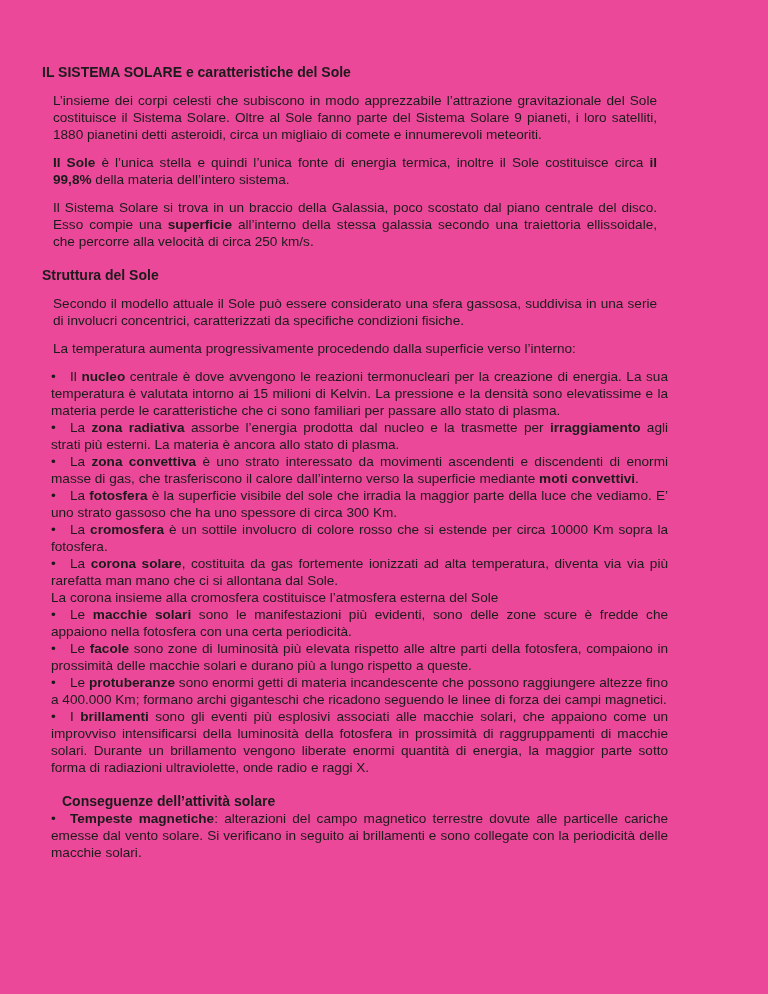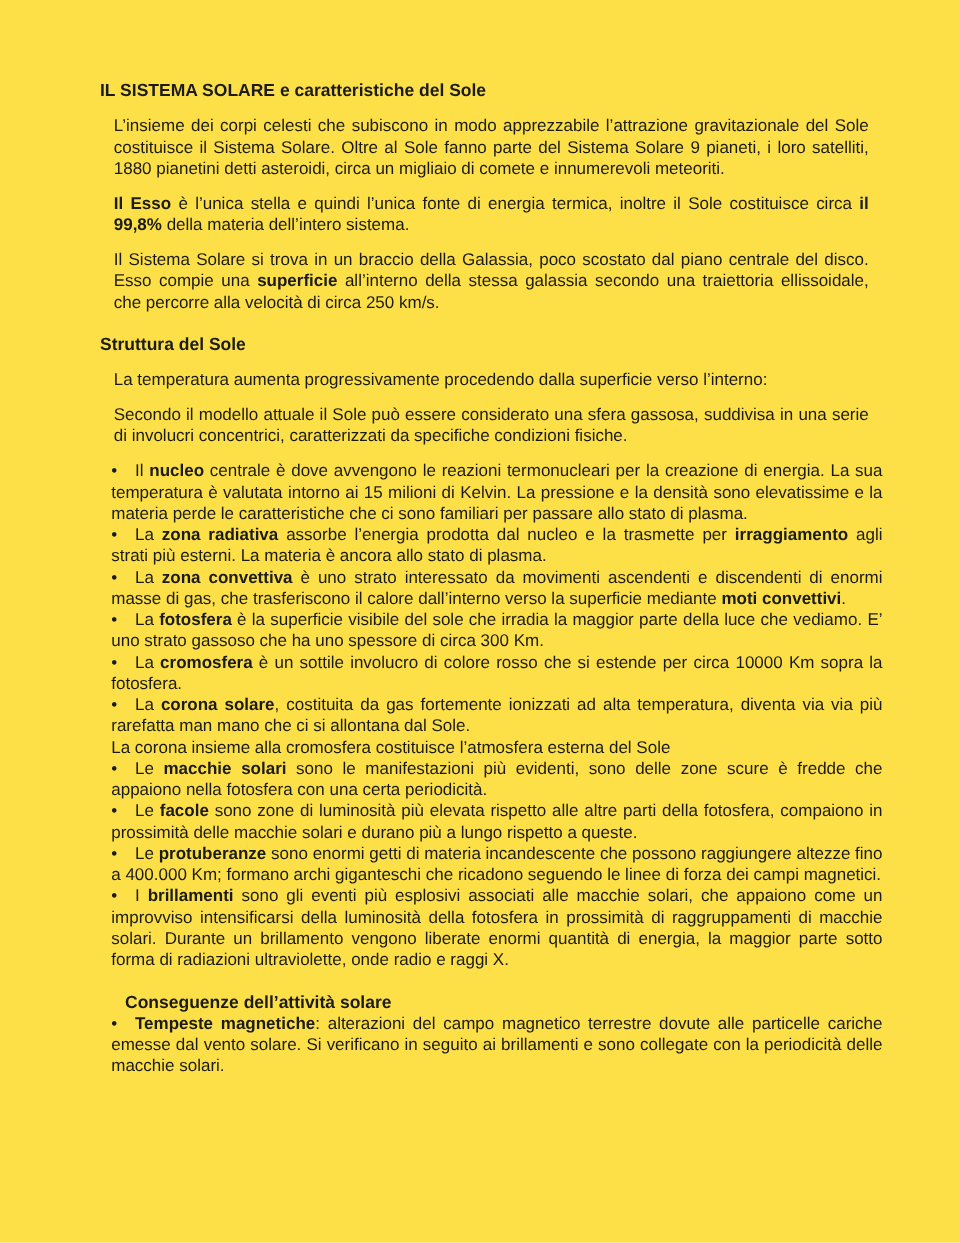--- a/index.html
+++ b/index.html
@@ -4,22 +4,22 @@
 <style>
   html, body { margin: 0; padding: 0; }
   body {
     width: 768px; height: 994px;
     background: #ffffff;
     font-family: "Liberation Sans", "DejaVu Sans", sans-serif;
   }
   .page {
     box-sizing: border-box;
     width: 768px; height: 994px;
-    padding: 64px 70px 0 80px;
-    background: #fde047;
+    padding: 64px 70px 0 42px;
+    background: #ec4899;
     color: #1b1b1b;
     font-size: 13.6px;
     line-height: 17px;
     overflow: hidden;
   }
   .doc { width: 626px; }
   .heading {
     font-weight: bold;
     font-size: 14px;
     line-height: 17px;
@@ -46,25 +46,25 @@
   .indent { margin-left: 20px; }
   .b { font-weight: bold; }
 </style>
 </head>
 <body>
 
 <div class="page">
   <div class="doc">
       <div class="heading"><span class="b">IL SISTEMA SOLARE e caratteristiche del Sole</span></div>
       <p class="para"><span>L’insieme dei corpi celesti che subiscono in modo apprezzabile l’attrazione gravitazionale del Sole costituisce il Sistema Solare. Oltre al Sole fanno parte del Sistema Solare 9 pianeti, i loro satelliti, 1880 pianetini detti asteroidi, circa un migliaio di comete e innumerevoli meteoriti.</span></p>
-      <p class="para"><span class="b">Il Esso</span><span> è l’unica stella e quindi l’unica fonte di energia termica, inoltre il Sole costituisce circa </span><span class="b">il 99,8%</span><span> della materia dell’intero sistema.</span></p>
+      <p class="para"><span class="b">Il Sole</span><span> è l’unica stella e quindi l’unica fonte di energia termica, inoltre il Sole costituisce circa </span><span class="b">il 99,8%</span><span> della materia dell’intero sistema.</span></p>
       <p class="para"><span>Il Sistema Solare si trova in un braccio della Galassia, poco scostato dal piano centrale del disco. Esso compie una </span><span class="b">superficie</span><span> all’interno della stessa galassia secondo una traiettoria ellissoidale, che percorre alla velocità di circa 250 km/s.</span></p>
       <div class="heading spaced"><span class="b">Struttura del Sole</span></div>
+      <p class="para"><span>Secondo il modello attuale il Sole può essere considerato una sfera gassosa, suddivisa in una serie di involucri concentrici, caratterizzati da specifiche condizioni fisiche.</span></p>
       <p class="para"><span>La temperatura aumenta progressivamente procedendo dalla superficie verso l’interno:</span></p>
-      <p class="para"><span>Secondo il modello attuale il Sole può essere considerato una sfera gassosa, suddivisa in una serie di involucri concentrici, caratterizzati da specifiche condizioni fisiche.</span></p>
       <ul class="blist">
         <li><span class="marker">•</span><span>Il </span><span class="b">nucleo</span><span> centrale è dove avvengono le reazioni termonucleari per la creazione di energia. La sua temperatura è valutata intorno ai 15 milioni di Kelvin. La pressione e la densità sono elevatissime e la materia perde le caratteristiche che ci sono familiari per passare allo stato di plasma.</span></li>
         <li><span class="marker">•</span><span>La </span><span class="b">zona radiativa</span><span> assorbe l’energia prodotta dal nucleo e la trasmette per </span><span class="b">irraggiamento</span><span> agli strati più esterni. La materia è ancora allo stato di plasma.</span></li>
         <li><span class="marker">•</span><span>La </span><span class="b">zona convettiva</span><span> è uno strato interessato da movimenti ascendenti e discendenti di enormi masse di gas, che trasferiscono il calore dall’interno verso la superficie mediante </span><span class="b">moti convettivi</span><span>.</span></li>
         <li><span class="marker">•</span><span>La </span><span class="b">fotosfera</span><span> è la superficie visibile del sole che irradia la maggior parte della luce che vediamo. E’ uno strato gassoso che ha uno spessore di circa 300 Km.</span></li>
         <li><span class="marker">•</span><span>La </span><span class="b">cromosfera</span><span> è un sottile involucro di colore rosso che si estende per circa 10000 Km sopra la fotosfera.</span></li>
         <li><span class="marker">•</span><span>La </span><span class="b">corona solare</span><span>, costituita da gas fortemente ionizzati ad alta temperatura, diventa via via più rarefatta man mano che ci si allontana dal Sole.</span><br><span>La corona insieme alla cromosfera costituisce l’atmosfera esterna del Sole</span></li>
       </ul>
       <ul class="blist">
         <li><span class="marker">•</span><span>Le </span><span class="b">macchie solari</span><span> sono le manifestazioni più evidenti, sono delle zone scure è fredde che appaiono nella fotosfera con una certa periodicità.</span></li>

